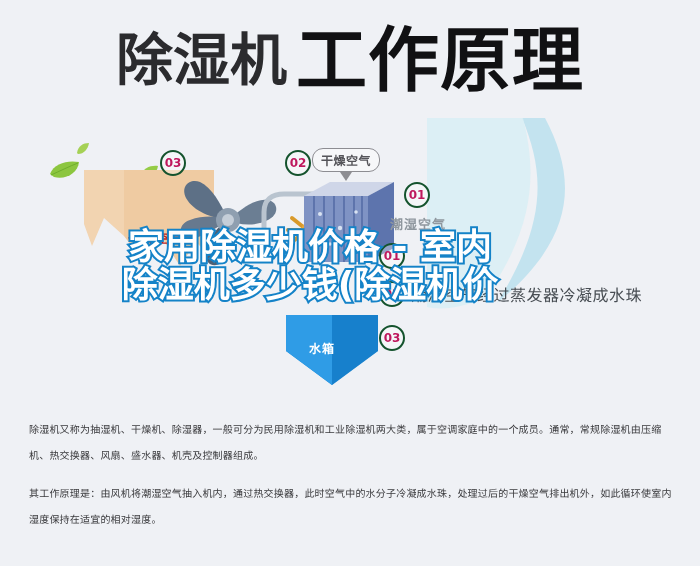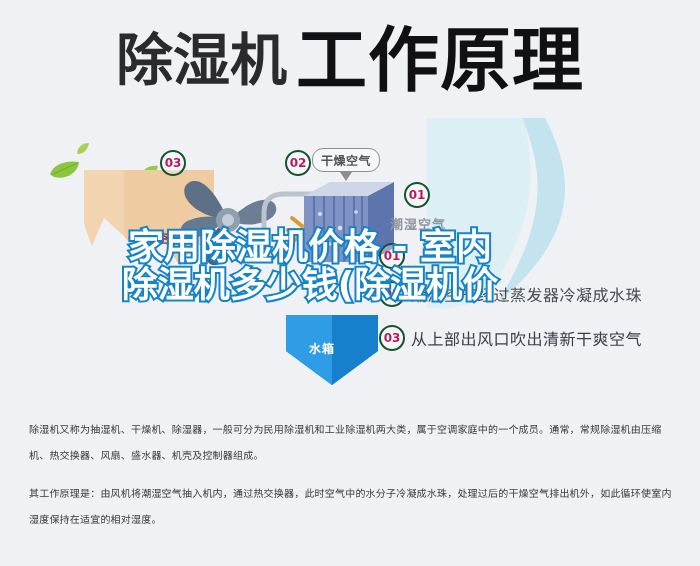--- a/index.html
+++ b/index.html
@@ -277,21 +277,20 @@
   <div class="steps">
     <div class="step step-1">
       <span class="marker-circle">01</span>
     </div>
     <div class="step step-2">
       <span class="marker-circle">02</span>
       <span class="step-text">潮湿空气经过蒸发器冷凝成水珠</span>
     </div>
     <div class="step step-3">
       <span class="marker-circle">03</span>
-      <span class="step-text">从上部出风口吹出清新干爽空气</span>
     </div>
   </div>
 
   <div class="overlay">
     <div class="overlay-line">家用除湿机价格 - 室内</div>
     <div class="overlay-line">除湿机多少钱(除湿机价</div>
   </div>
 
   <div class="body-copy">
     <p class="para">除湿机又称为抽湿机、干燥机、除湿器，一般可分为民用除湿机和工业除湿机两大类，属于空调家庭中的一个成员。通常，常规除湿机由压缩机、热交换器、风扇、盛水器、机壳及控制器组成。</p>

